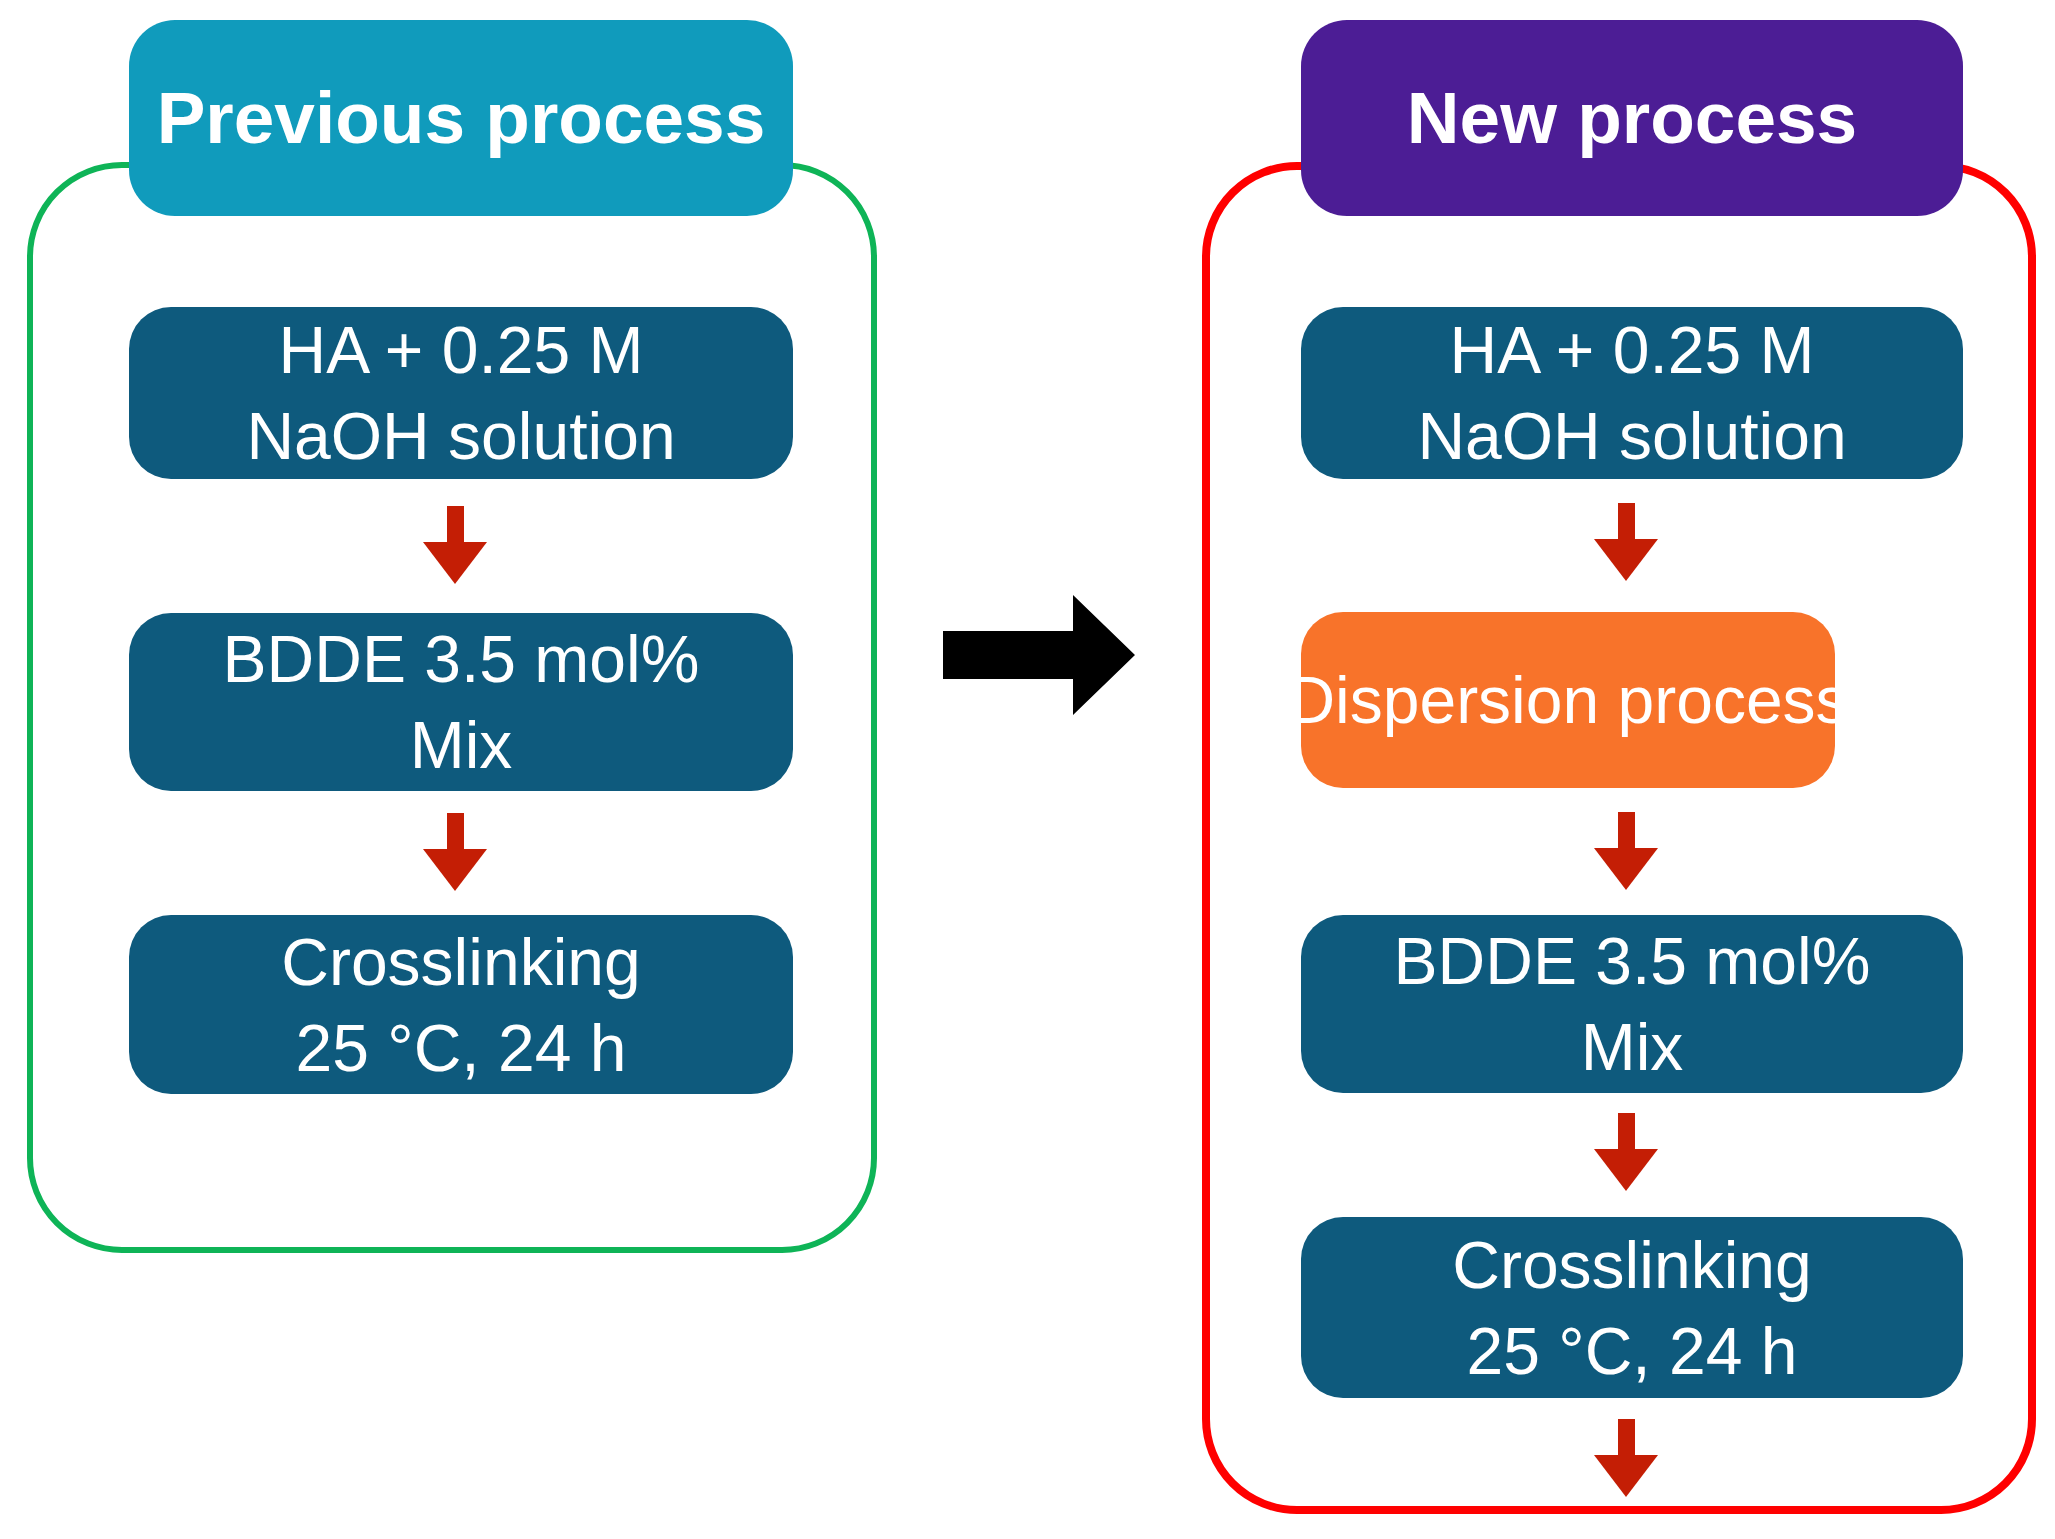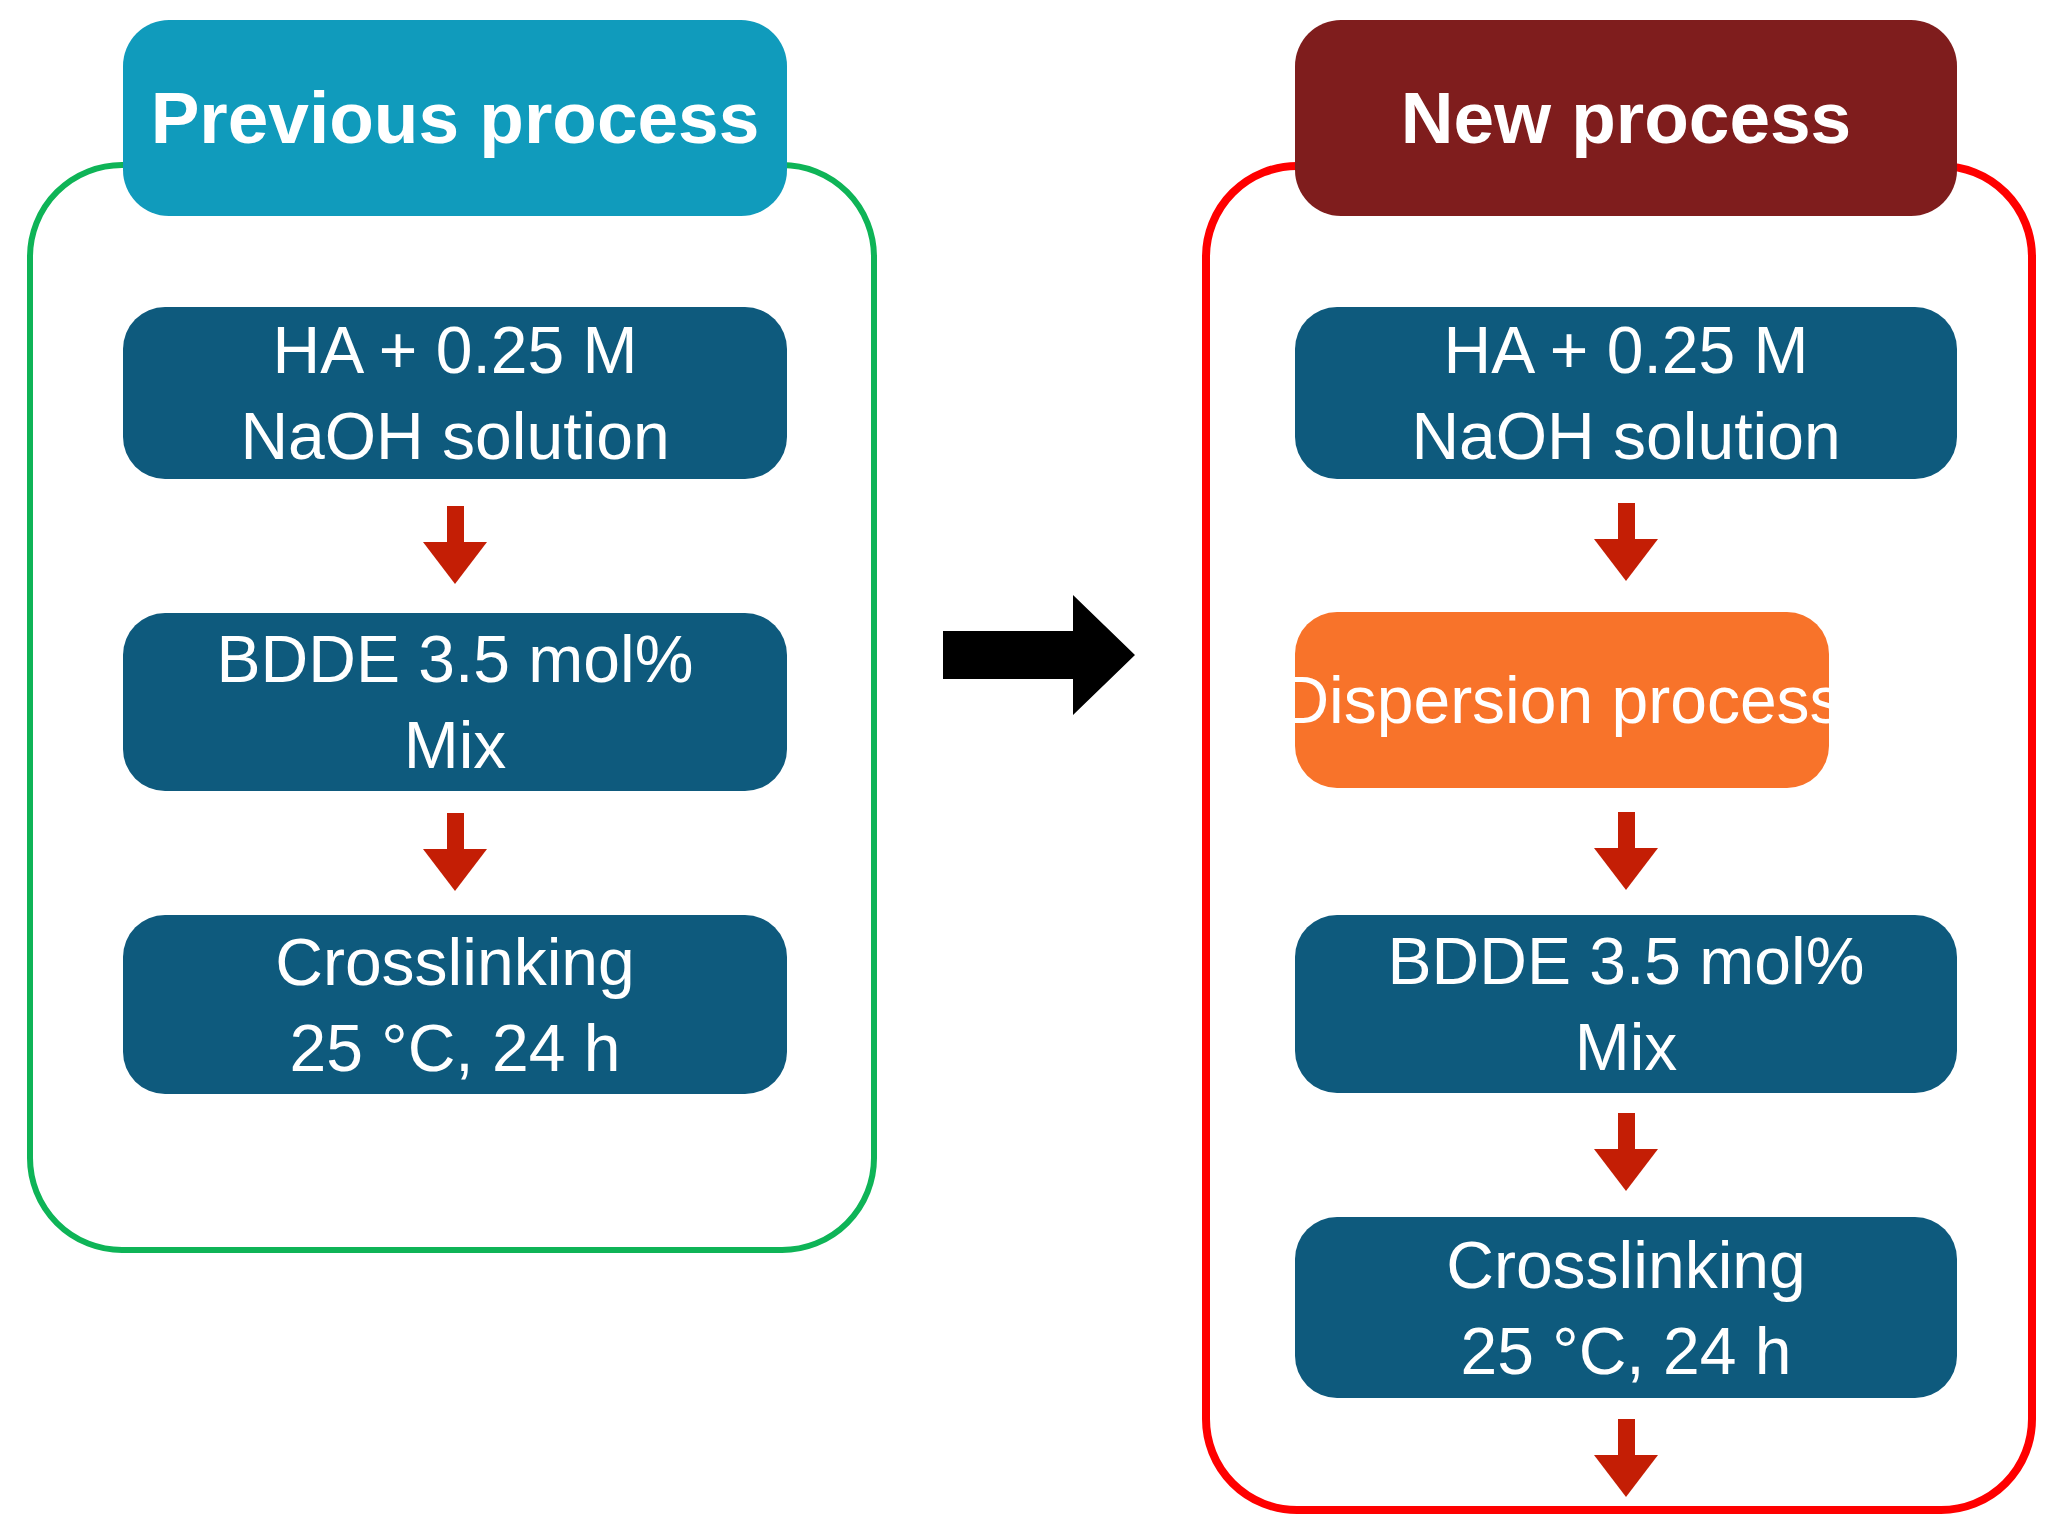--- a/index.html
+++ b/index.html
@@ -28,20 +28,21 @@
     color: #ffffff;
     display: flex;
     flex-direction: column;
     justify-content: center;
     align-items: center;
     text-align: center;
     font-size: 66px;
     line-height: 86px;
     z-index: 2;
     white-space: nowrap;
+    margin-left: 6px;
   }
   .box.header {
     font-weight: bold;
     font-size: 73px;
     border-radius: 46px;
     z-index: 3;
   }
   .step-arrow {
     position: absolute;
     width: 64px;
@@ -101,21 +102,21 @@
     <span>Crosslinking</span>
     <span>25 °C, 24 h</span>
   </div>
 
   <svg class="transition-arrow" style="left:943px; top:595px;" width="192" height="120" viewBox="0 0 192 120">
     <polygon points="0,36 130,36 130,0 192,60 130,120 130,84 0,84" style="fill: rgb(0, 0, 0);"></polygon>
   </svg>
 
   <div class="panel-border red" style="left: 1202px; top: 162px; width: 834px; height: 1352px; border-color: rgb(255, 0, 0);"></div>
 
-  <div class="box header" style="left: 1295px; top: 20px; width: 662px; height: 196px; background: #7f1d1d; color: rgb(255, 255, 255);">
+  <div class="box header" style="left: 1295px; top: 20px; width: 662px; height: 196px; background: #4c1d95; color: rgb(255, 255, 255);">
     <span>New process</span>
   </div>
 
   <div class="box" style="left: 1295px; top: 307px; width: 662px; height: 172px; background: rgb(14, 90, 125); color: rgb(255, 255, 255);">
     <span>HA + 0.25 M</span>
     <span>NaOH solution</span>
   </div>
 
   <div class="step-arrow" style="left:1594px; top:503px;">
     <div class="shaft" style="background: rgb(196, 30, 5);"></div>

